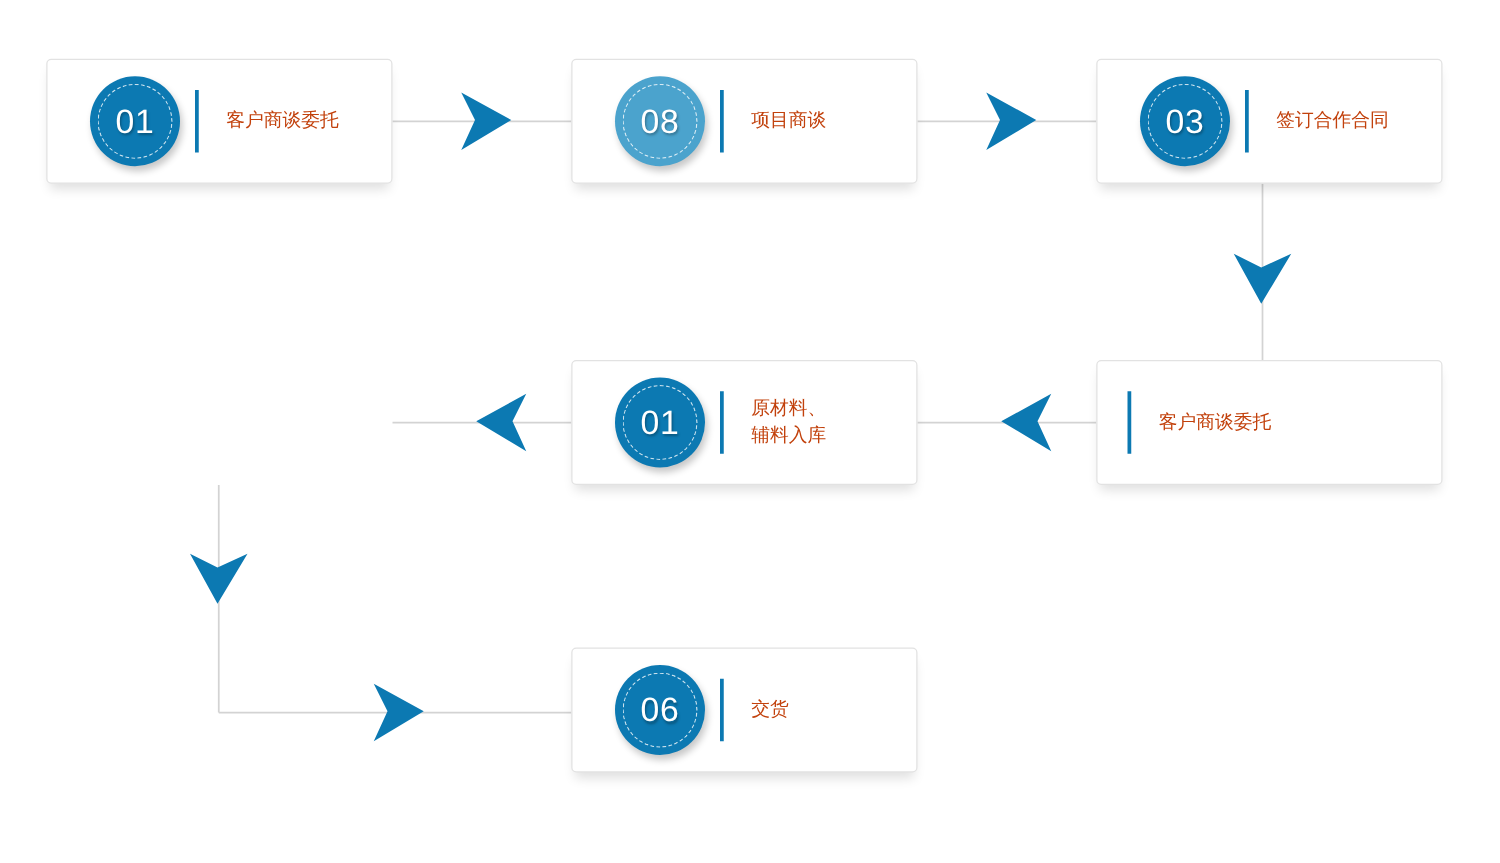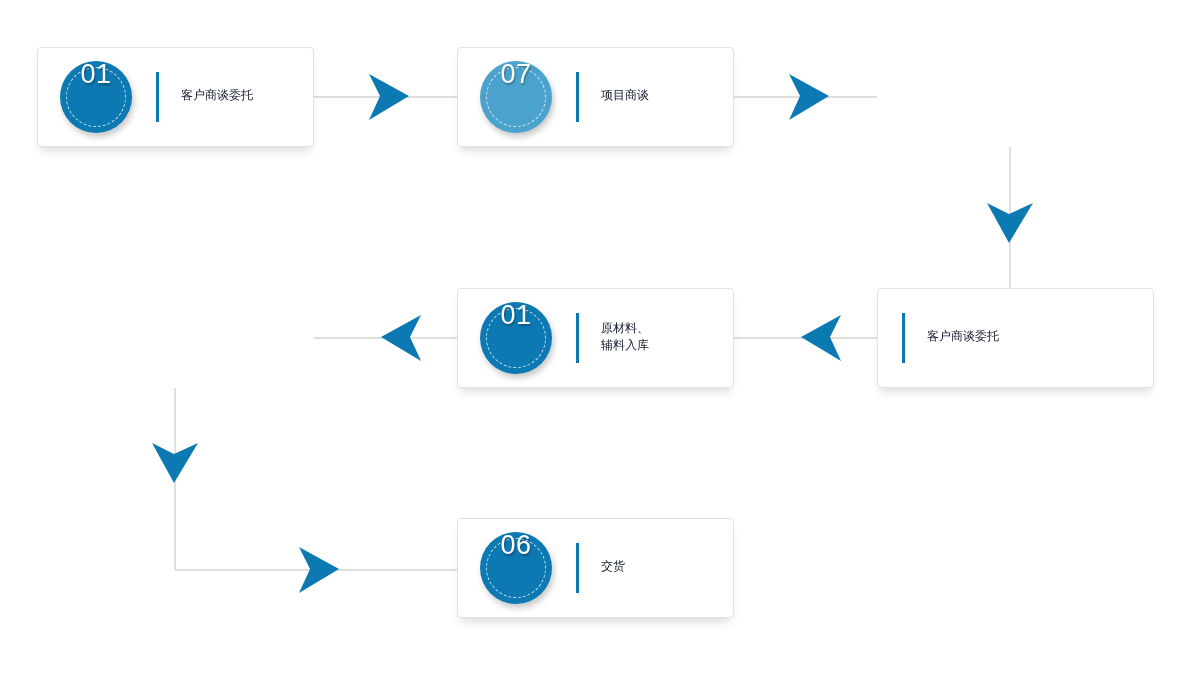--- a/index.html
+++ b/index.html
@@ -47,26 +47,27 @@
   .badge-wrap {
     position: relative;
     width: 72px;
     height: 72px;
     margin-left: 22px;
     flex: 0 0 auto;
   }
 
   .badge {
     position: absolute;
-    left: 0; top: 0;
+    left: 12px; top: 0;
     width: 72px;
     height: 72px;
     border-radius: 50%;
     box-shadow: 2px 4px 6px rgba(0,0,0,0.22);
     display: flex;
+    align-items: center;
     justify-content: center;
   }
   .badge.dark  { background: #0c79b2; }
   .badge.light { background: #4ba3cd; }
 
   .badge .ring {
     position: absolute;
     left: 6px; top: 6px;
     width: 60px;
     height: 60px;
@@ -89,24 +90,24 @@
   .divider {
     flex: 0 0 auto;
     width: 3px;
     height: 50px;
     background: #0c79b2;
     margin-left: 24px;
   }
 
   .card-label {
     margin-left: 22px;
-    color: #0f172a;
-    font-size: 12px;
+    color: #c2410c;
+    font-size: 15px;
     line-height: 1.45;
-    font-family: Liberation Mono, monospace;
+    font-family: Liberation Sans, sans-serif;
     white-space: pre-line;
   }
 
   
   .col-a { left: 37px;  width: 277px; }
   .col-b { left: 457px; width: 277px; }
   .col-c { left: 877px; width: 277px; }
   .row-1 { top: 47px;  height: 100px; }
   .row-2 { top: 288px; height: 100px; }
   .row-3 { top: 518px; height: 100px; }
@@ -162,27 +163,37 @@
       </div>
     </div>
     <div class="divider"></div>
     <div class="card-label">客户商谈委托</div>
   </div>
 
   <div class="card col-b row-1">
     <div class="badge-wrap">
       <div class="badge light">
         <span class="ring"></span>
-        <span class="num">07</span>
+        <span class="num">08</span>
       </div>
     </div>
     <div class="divider"></div>
     <div class="card-label">项目商谈</div>
   </div>
 
+  <div class="card col-c row-1">
+    <div class="badge-wrap">
+      <div class="badge dark">
+        <span class="ring"></span>
+        <span class="num">03</span>
+      </div>
+    </div>
+    <div class="divider"></div>
+    <div class="card-label">签订合作合同</div>
+  </div>
 
   <div class="card col-c row-2">
     <div class="divider"></div>
     <div class="card-label">客户商谈委托</div>
   </div>
 
   <div class="card col-b row-2">
     <div class="badge-wrap">
       <div class="badge dark">
         <span class="ring"></span>

